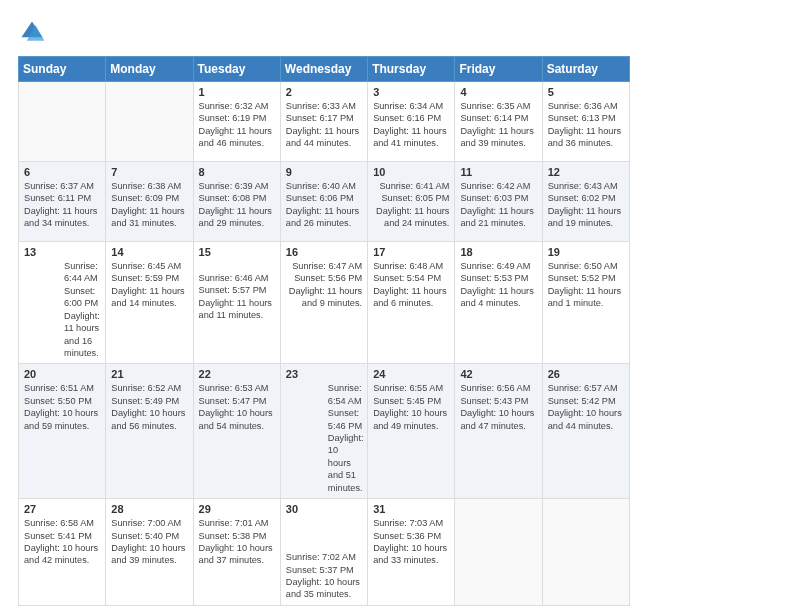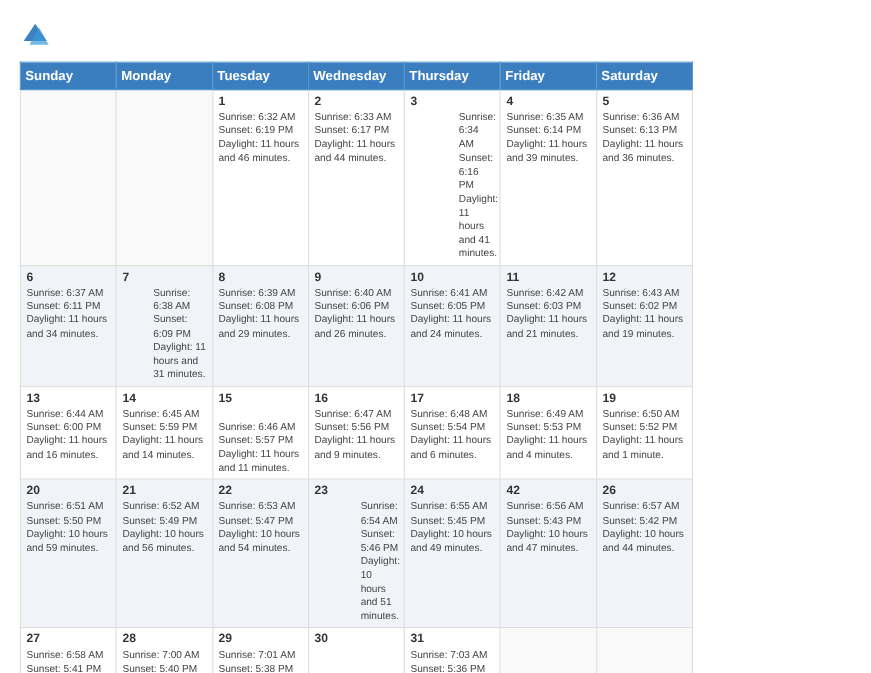--- a/index.html
+++ b/index.html
@@ -141,21 +141,21 @@
 Daylight: 11 hours and 46 minutes.</div>
           </td>
           <td>
             <div class="day-number">2</div>
             <div class="day-info" style="white-space: pre-line;">Sunrise: 6:33 AM
 Sunset: 6:17 PM
 Daylight: 11 hours and 44 minutes.</div>
           </td>
           <td>
             <div class="day-number">3</div>
-            <div class="day-info" style="white-space: pre-line; margin-left: 44px;">Sunrise: 6:34 AM
+            <div class="day-info" style="white-space: pre-line;">Sunrise: 6:34 AM
 Sunset: 6:16 PM
 Daylight: 11 hours and 41 minutes.</div>
           </td>
           <td>
             <div class="day-number">4</div>
             <div class="day-info" style="white-space: pre-line;">Sunrise: 6:35 AM
 Sunset: 6:14 PM
 Daylight: 11 hours and 39 minutes.</div>
           </td>
           <td>
@@ -167,77 +167,77 @@
         </tr>
         <tr class="stripe-row">
           <td>
             <div class="day-number">6</div>
             <div class="day-info" style="white-space: pre-line;">Sunrise: 6:37 AM
 Sunset: 6:11 PM
 Daylight: 11 hours and 34 minutes.</div>
           </td>
           <td>
             <div class="day-number">7</div>
-            <div class="day-info" style="white-space: pre-line; margin-left: 28px;">Sunrise: 6:38 AM
+            <div class="day-info" style="white-space: pre-line;">Sunrise: 6:38 AM
 Sunset: 6:09 PM
 Daylight: 11 hours and 31 minutes.</div>
           </td>
           <td>
             <div class="day-number">8</div>
             <div class="day-info" style="white-space: pre-line;">Sunrise: 6:39 AM
 Sunset: 6:08 PM
 Daylight: 11 hours and 29 minutes.</div>
           </td>
           <td>
             <div class="day-number">9</div>
             <div class="day-info" style="white-space: pre-line;">Sunrise: 6:40 AM
 Sunset: 6:06 PM
 Daylight: 11 hours and 26 minutes.</div>
           </td>
           <td>
             <div class="day-number">10</div>
-            <div class="day-info" style="white-space: pre-line;">Sunrise: 6:41 AM
+            <div class="day-info" style="white-space: pre-line; text-align: right;">Sunrise: 6:41 AM
 Sunset: 6:05 PM
 Daylight: 11 hours and 24 minutes.</div>
           </td>
           <td>
             <div class="day-number">11</div>
             <div class="day-info" style="white-space: pre-line;">Sunrise: 6:42 AM
 Sunset: 6:03 PM
 Daylight: 11 hours and 21 minutes.</div>
           </td>
           <td>
             <div class="day-number">12</div>
             <div class="day-info" style="white-space: pre-line;">Sunrise: 6:43 AM
 Sunset: 6:02 PM
 Daylight: 11 hours and 19 minutes.</div>
           </td>
         </tr>
         <tr>
           <td>
             <div class="day-number">13</div>
-            <div class="day-info" style="white-space: pre-line;">Sunrise: 6:44 AM
+            <div class="day-info" style="white-space: pre-line; margin-left: 40px;">Sunrise: 6:44 AM
 Sunset: 6:00 PM
 Daylight: 11 hours and 16 minutes.</div>
           </td>
           <td>
             <div class="day-number">14</div>
             <div class="day-info" style="white-space: pre-line;">Sunrise: 6:45 AM
 Sunset: 5:59 PM
 Daylight: 11 hours and 14 minutes.</div>
           </td>
           <td>
             <div class="day-number">15</div>
             <div class="day-info" style="white-space: pre-line; margin-top: 14px;">Sunrise: 6:46 AM
 Sunset: 5:57 PM
 Daylight: 11 hours and 11 minutes.</div>
           </td>
           <td>
             <div class="day-number">16</div>
-            <div class="day-info" style="white-space: pre-line;">Sunrise: 6:47 AM
+            <div class="day-info" style="white-space: pre-line; text-align: right;">Sunrise: 6:47 AM
 Sunset: 5:56 PM
 Daylight: 11 hours and 9 minutes.</div>
           </td>
           <td>
             <div class="day-number">17</div>
             <div class="day-info" style="white-space: pre-line;">Sunrise: 6:48 AM
 Sunset: 5:54 PM
 Daylight: 11 hours and 6 minutes.</div>
           </td>
           <td>

